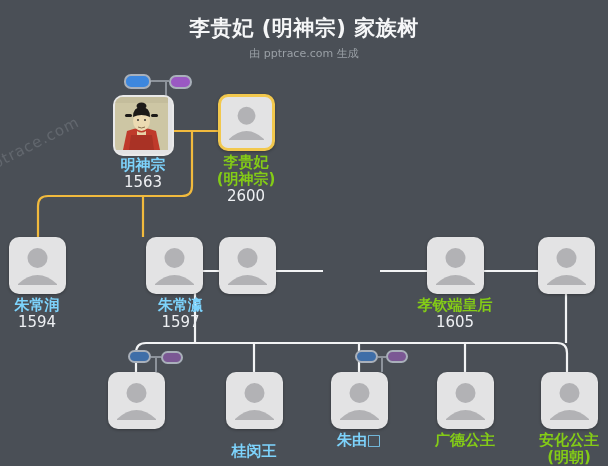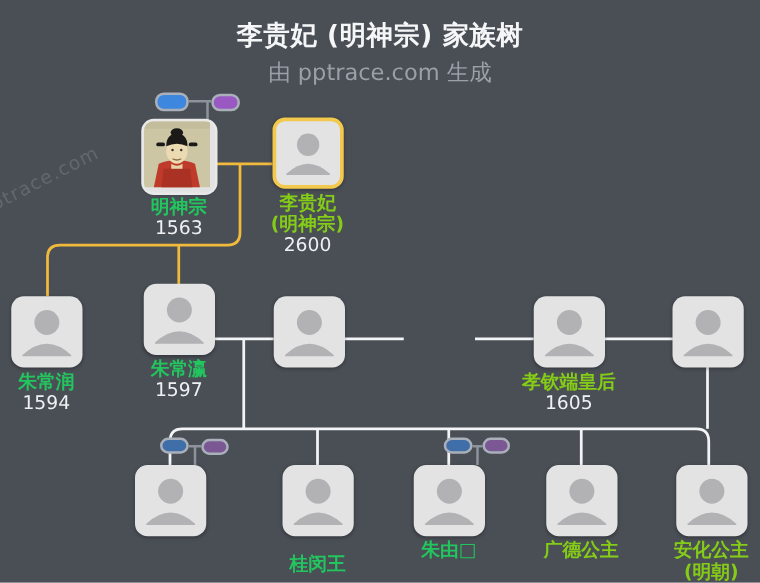--- a/index.html
+++ b/index.html
@@ -7,21 +7,21 @@
   .canvas{
     position:relative;width:608px;height:466px;background:#4a4f56;
     overflow:hidden;
   }
   .title{
     position:absolute;left:0;right:0;top:14px;text-align:center;
     color:#f5f6f7;font-size:21px;font-weight:bold;letter-spacing:.5px;
   }
   .subtitle{
     position:absolute;left:0;right:0;top:46px;text-align:center;
-    color:#9aa0a6;font-size:18px;
+    color:#9aa0a6;font-size:11px;
   }
   .watermark{
     position:absolute;left:-16px;top:160px;color:rgba(225,231,238,.16);
     font-size:15px;letter-spacing:1px;transform:rotate(-27deg);
     transform-origin:left center;white-space:nowrap;pointer-events:none;
   }
   svg.wires{position:absolute;left:0;top:0;z-index:1;}
   .badge{
     position:absolute;z-index:2;border-radius:7px;
     border:2px solid #a9b0ba;box-sizing:border-box;
@@ -36,21 +36,21 @@
   }
   .card{
     width:57px;height:57px;background:#e3e3e4;border-radius:10px;
     box-shadow:0 1px 3px rgba(0,0,0,.3);position:relative;overflow:hidden;
     box-sizing:border-box;flex:0 0 auto;
   }
   .card.selected{border:3px solid #f2c84d;}
   .card.photo{box-shadow:0 0 0 2px #e9e9e9,0 1px 3px rgba(0,0,0,.35);border-radius:8px;}
   .labels{margin-top:3px;text-align:center;line-height:17px;}
   .pname{font-size:15px;font-weight:bold;white-space:nowrap;}
-  .pname.m{color:#22c55e;}
+  .pname.m{color:#7dd3fc;}
   .pname.f{color:#84cc16;}
   .pyear{font-size:15px;font-weight:500;color:#eef0f3;white-space:nowrap;}
 </style>
 </head>
 <body>
 
 <div class="canvas">
 
   <div class="watermark">pptrace.com</div>
 
@@ -138,21 +138,21 @@
         <circle cx="28.5" cy="21" r="10" fill="#b2b2b5"></circle>
         <path d="M9 47 Q28.5 29 48 47 L48 48 H9 Z" fill="#b2b2b5"></path>
       </svg>
     </div>
     <div class="labels">
       <div class="pname m">朱常润</div>
       <div class="pyear">1594</div>
     </div>
   </div>
 
-  <div class="node" style="left:83px;top:227px;">
+  <div class="node" style="left:83px;top:237px;align-items:flex-end;">
     <div class="card">
       <svg width="57" height="57" viewBox="0 0 57 57">
         <circle cx="28.5" cy="21" r="10" fill="#b2b2b5"></circle>
         <path d="M9 47 Q28.5 29 48 47 L48 48 H9 Z" fill="#b2b2b5"></path>
       </svg>
     </div>
     <div class="labels">
       <div class="pname m">朱常瀛</div>
       <div class="pyear">1597</div>
     </div>

